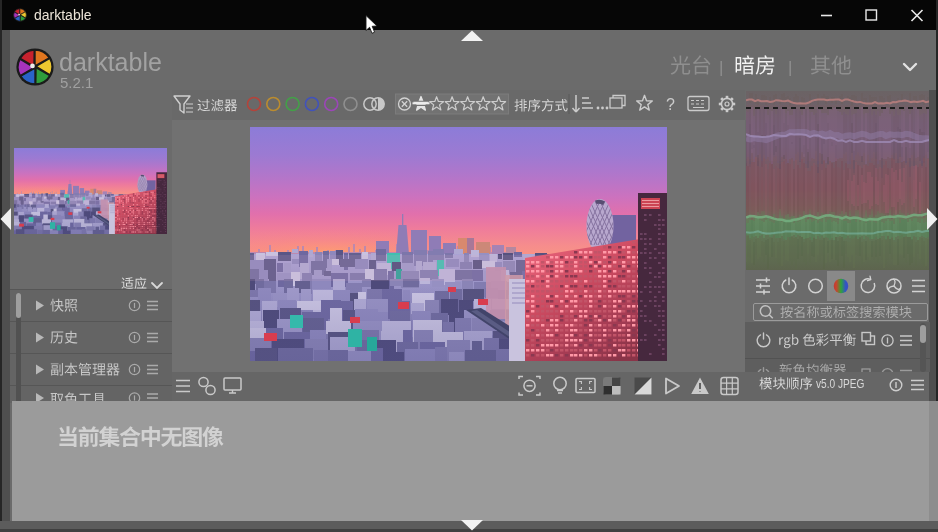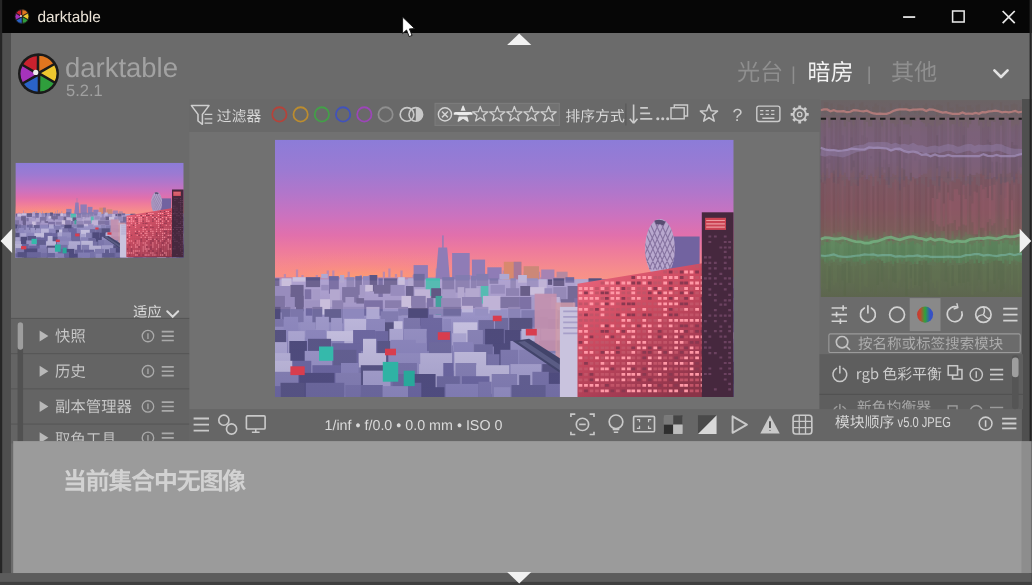--- a/index.html
+++ b/index.html
@@ -928,21 +928,20 @@
       <path d="M603.5,386 h8.5 v8.5 h-8.5 Z" fill="#2f2f2f"></path>
       <path d="M612,386 h8.5 v8.5 h-8.5 Z" fill="#bdbdbd"></path>
       <rect x="634.5" y="377.5" width="17" height="17" fill="#4a4a4a"></rect>
       <path d="M651.5,377.5 v17 h-17 Z" fill="#d9d9d9"></path>
       <path d="M666,378.5 v15 l13,-7.5 Z" fill="none" stroke="#c9c9c9" stroke-width="1.8" stroke-linejoin="round"></path>
       <path d="M700,377.5 L708.8,394 L691.2,394 Z" fill="#c9c9c9"></path>
       <path d="M700,383 v6 M700,391.2 v0.5" stroke="#555" stroke-width="1.8"></path>
       <rect x="721" y="377.5" width="17" height="17" rx="2.5" fill="none" stroke="#c9c9c9" stroke-width="1.5"></rect>
       <path d="M726.6,377.5 v17 M732.3,377.5 v17 M721,383.1 h17 M721,388.8 h17" stroke="#c9c9c9" stroke-width="1.2"></path>
     </svg>
-    <div class="abs" style="left:295px;top:379px;width:170px;font-size:13px;color:#d9d9d9">1/inf • f/0.0 • 0.0 mm • ISO 0</div>
     <svg class="abs" style="left:746px;top:91px" width="183" height="179">
       <defs>
         <linearGradient id="scbg" x1="0" y1="0" x2="0" y2="1">
 <stop offset="0" stop-color="#6b6163"></stop>
           <stop offset="0.09" stop-color="#6f5f68"></stop>
 <stop offset="0.17" stop-color="#745e74"></stop>
           <stop offset="0.29" stop-color="#765d7c"></stop>
 <stop offset="0.40" stop-color="#795766"></stop>
           <stop offset="0.55" stop-color="#7e525c"></stop>
 <stop offset="0.66" stop-color="#796055"></stop>

